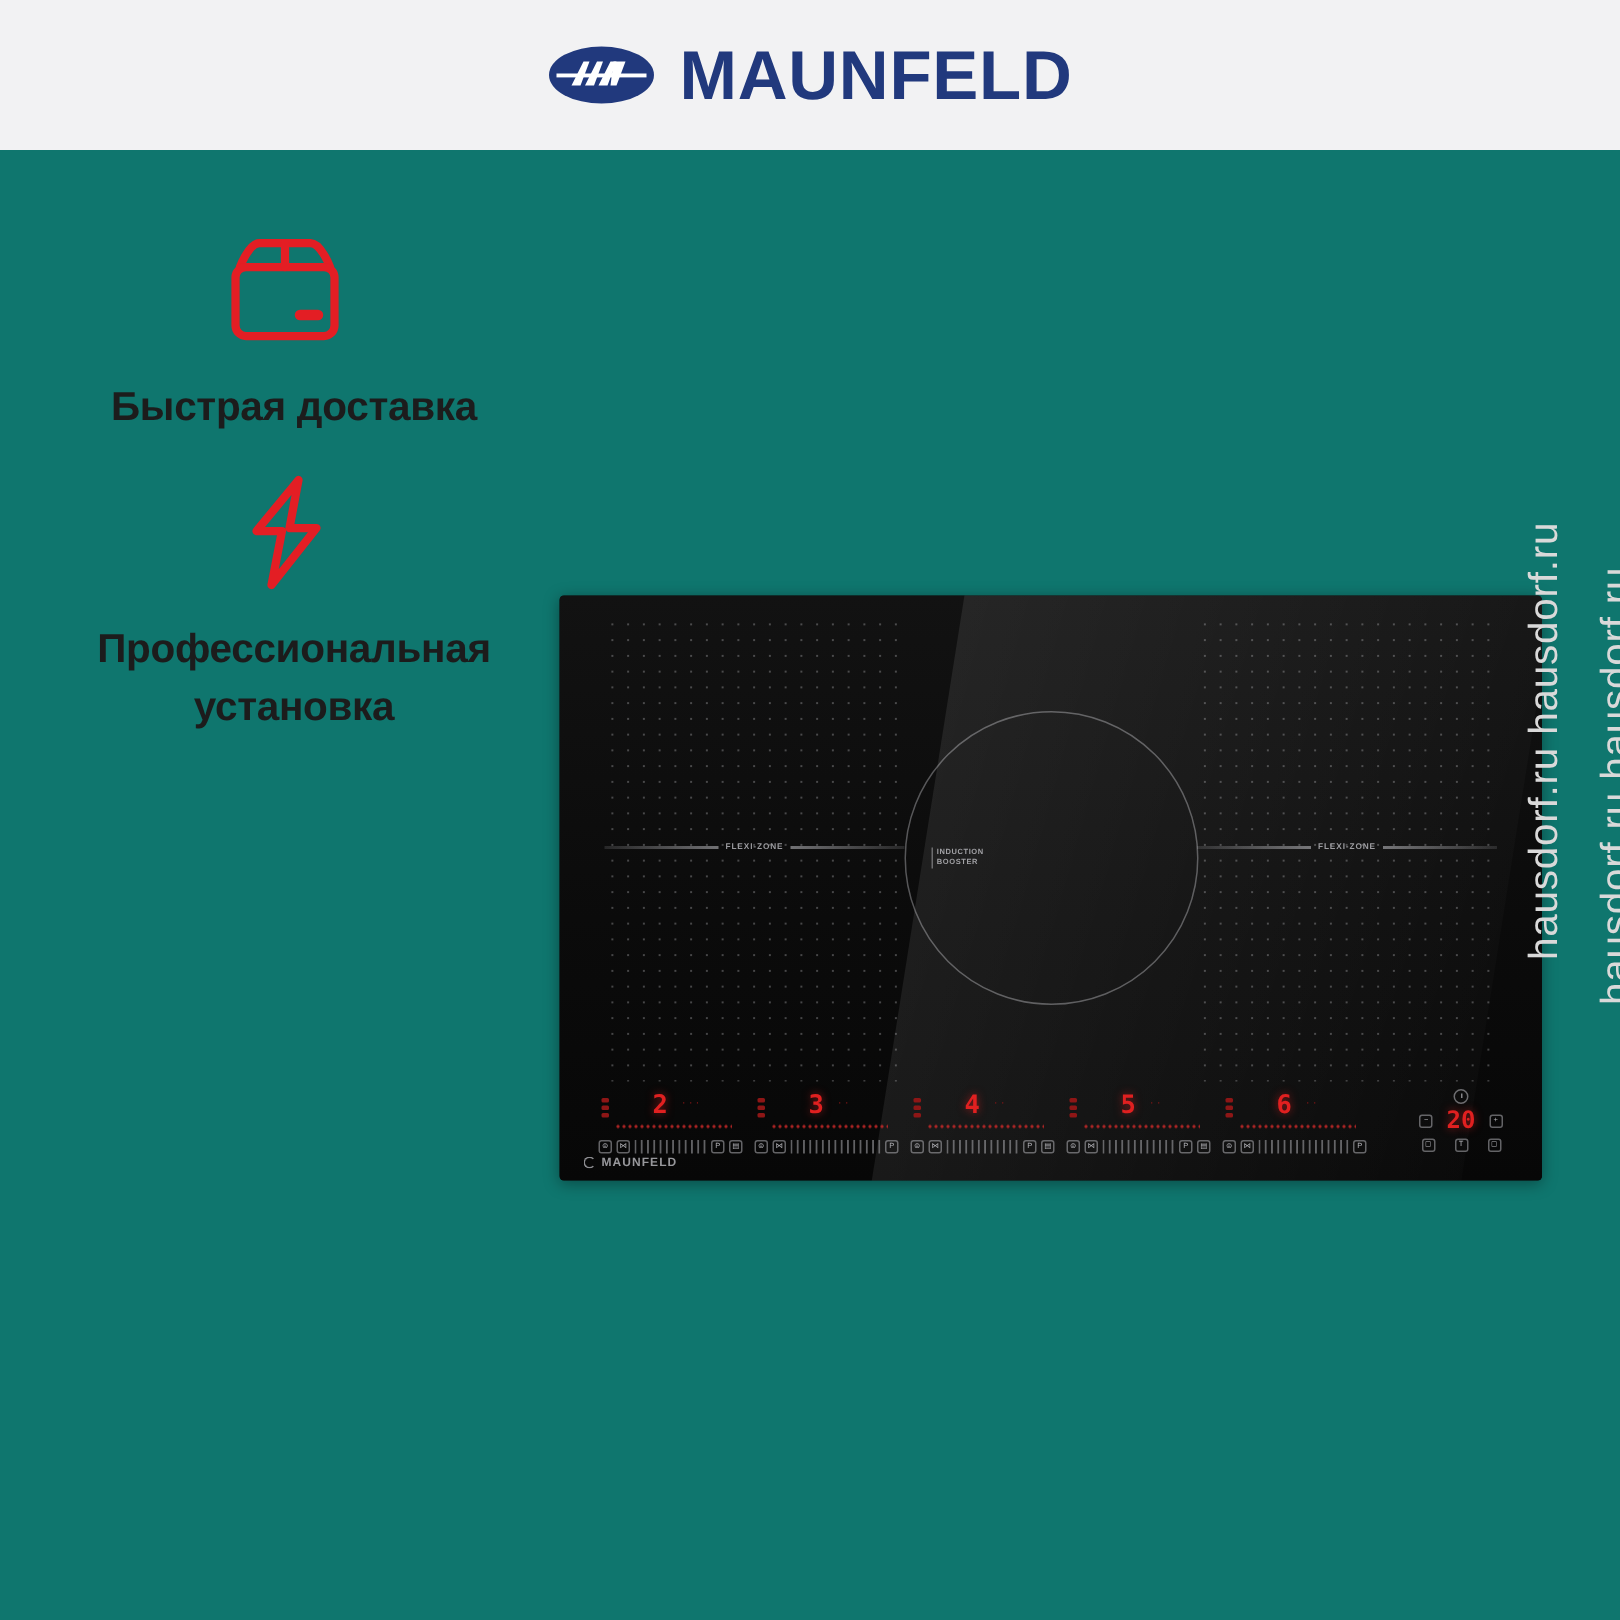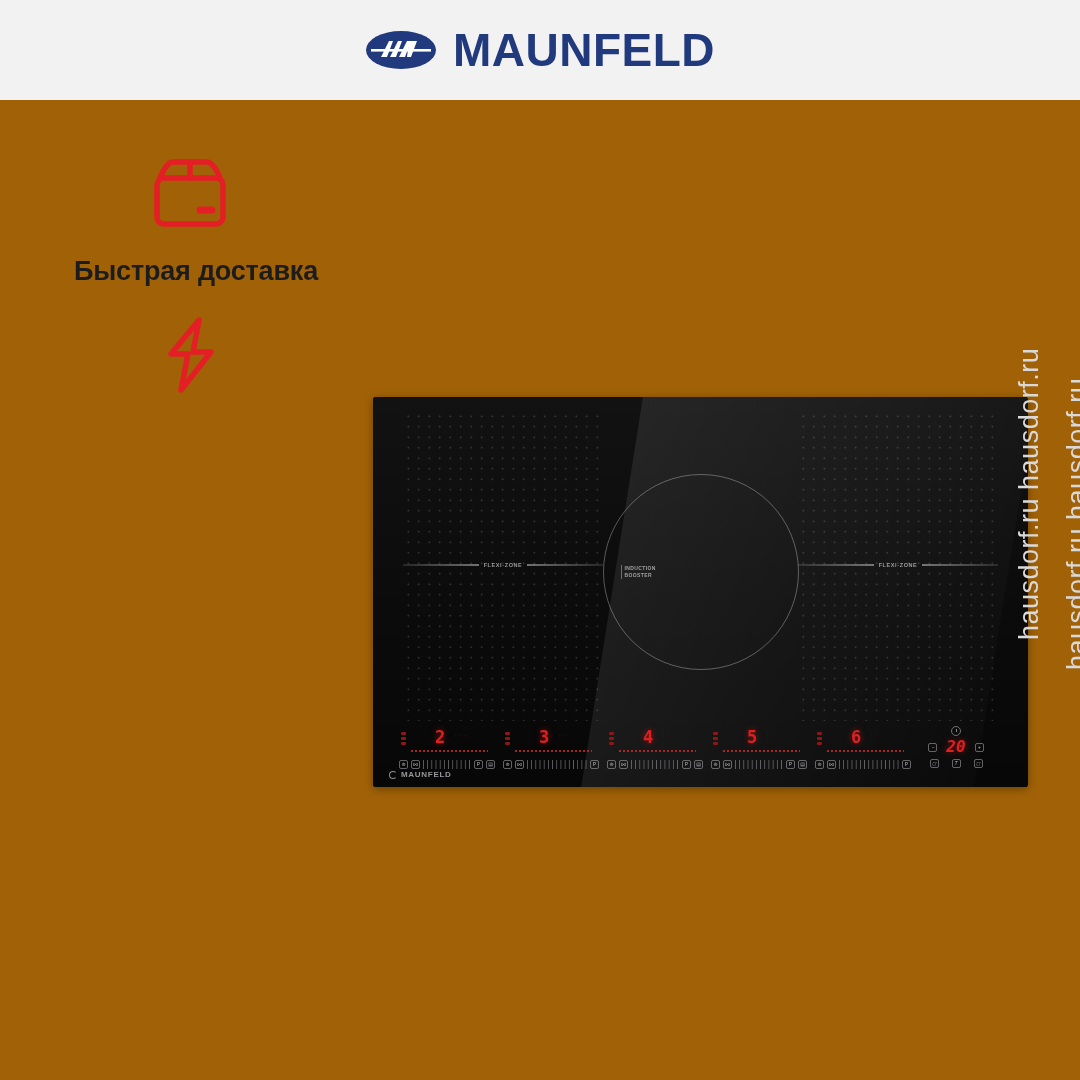--- a/index.html
+++ b/index.html
@@ -2,21 +2,21 @@
 <html><head>
 <meta charset="utf-8">
 <style>
   * { box-sizing: border-box; margin: 0; padding: 0; }
   html, body {
     width: 1080px; height: 1080px;
     background: #ffffff;
     font-family: "Liberation Sans", sans-serif;
     overflow: hidden;
   }
-  .page { position: relative; width: 1080px; height: 1080px; background: #a16207; }
+  .page { position: relative; width: 1080px; height: 1080px; background: #0f766e; }
 
   
   .header {
     position: absolute; left: 0; top: 0; width: 1080px; height: 100px;
     background: #f2f2f3;
     display: flex; align-items: center; justify-content: center;
   }
   .logo-wrap { display: flex; align-items: center; gap: 16px; }
   .logo-emblem { width: 72px; height: 42px; display: block; }
   .logo-text {
@@ -139,21 +139,21 @@
     background-image: linear-gradient(90deg, rgba(170,170,175,0.55) 1px, transparent 1px);
     background-size: 4.2px 9px;
   }
   .sq {
     width: 9px; height: 9px; border: 1px solid rgba(175,175,180,0.55);
     border-radius: 2px; display: flex; align-items: center; justify-content: center;
     font-size: 5px; color: #b5b5ba; line-height: 1; flex: none;
   }
 
   .timer {
-    position: absolute; right: 32px; top: 0px; width: 80px; height: 58px; font-style: italic;
+    position: absolute; right: 14px; top: 0px; width: 80px; height: 58px;
   }
   .timer .clock {
     position: absolute; left: 50%; top: 1px; margin-left: -5px;
     width: 10px; height: 10px; border: 1px solid rgba(175,175,180,0.6); border-radius: 50%;
   }
   .timer .clock:after {
     content: ""; position: absolute; left: 3.5px; top: 1.5px;
     width: 1px; height: 3.5px; background: rgba(175,175,180,0.75);
   }
   .timer .row {
@@ -224,20 +224,21 @@
       </div>
       <div class="feature-label">Быстрая доставка</div>
     </div>
 
     <div class="feature">
       <div class="feature-icon">
         <svg width="70" height="82" viewBox="0 0 70 82" fill="none" stroke="#e31e24" stroke-width="5.5" stroke-linejoin="round" stroke-linecap="round">
           <path d="M44 6 L16 40 L33 40 L26 76 L56 38 L38 38 Z"></path>
         </svg>
       </div>
+      <div class="feature-label">Профессиональная<br>установка</div>
     </div>
 
 
 
   </div>
 
   <div class="cooktop">
     <div class="glass"></div>
 
     <div class="flexi left">

